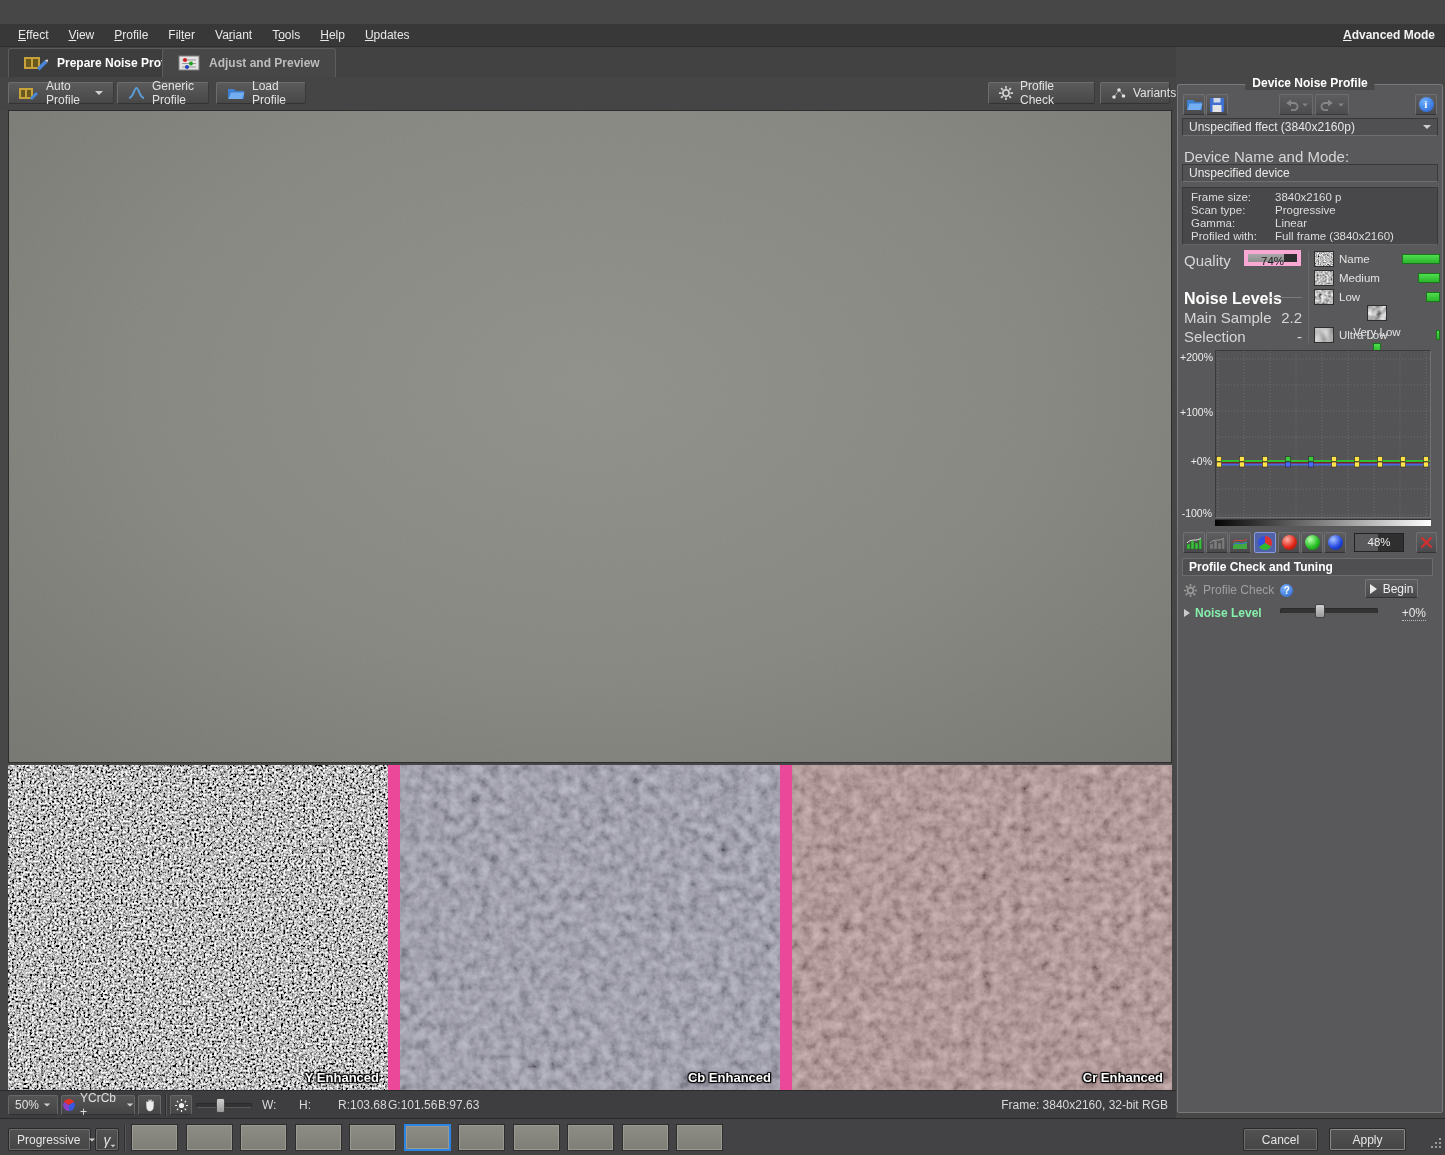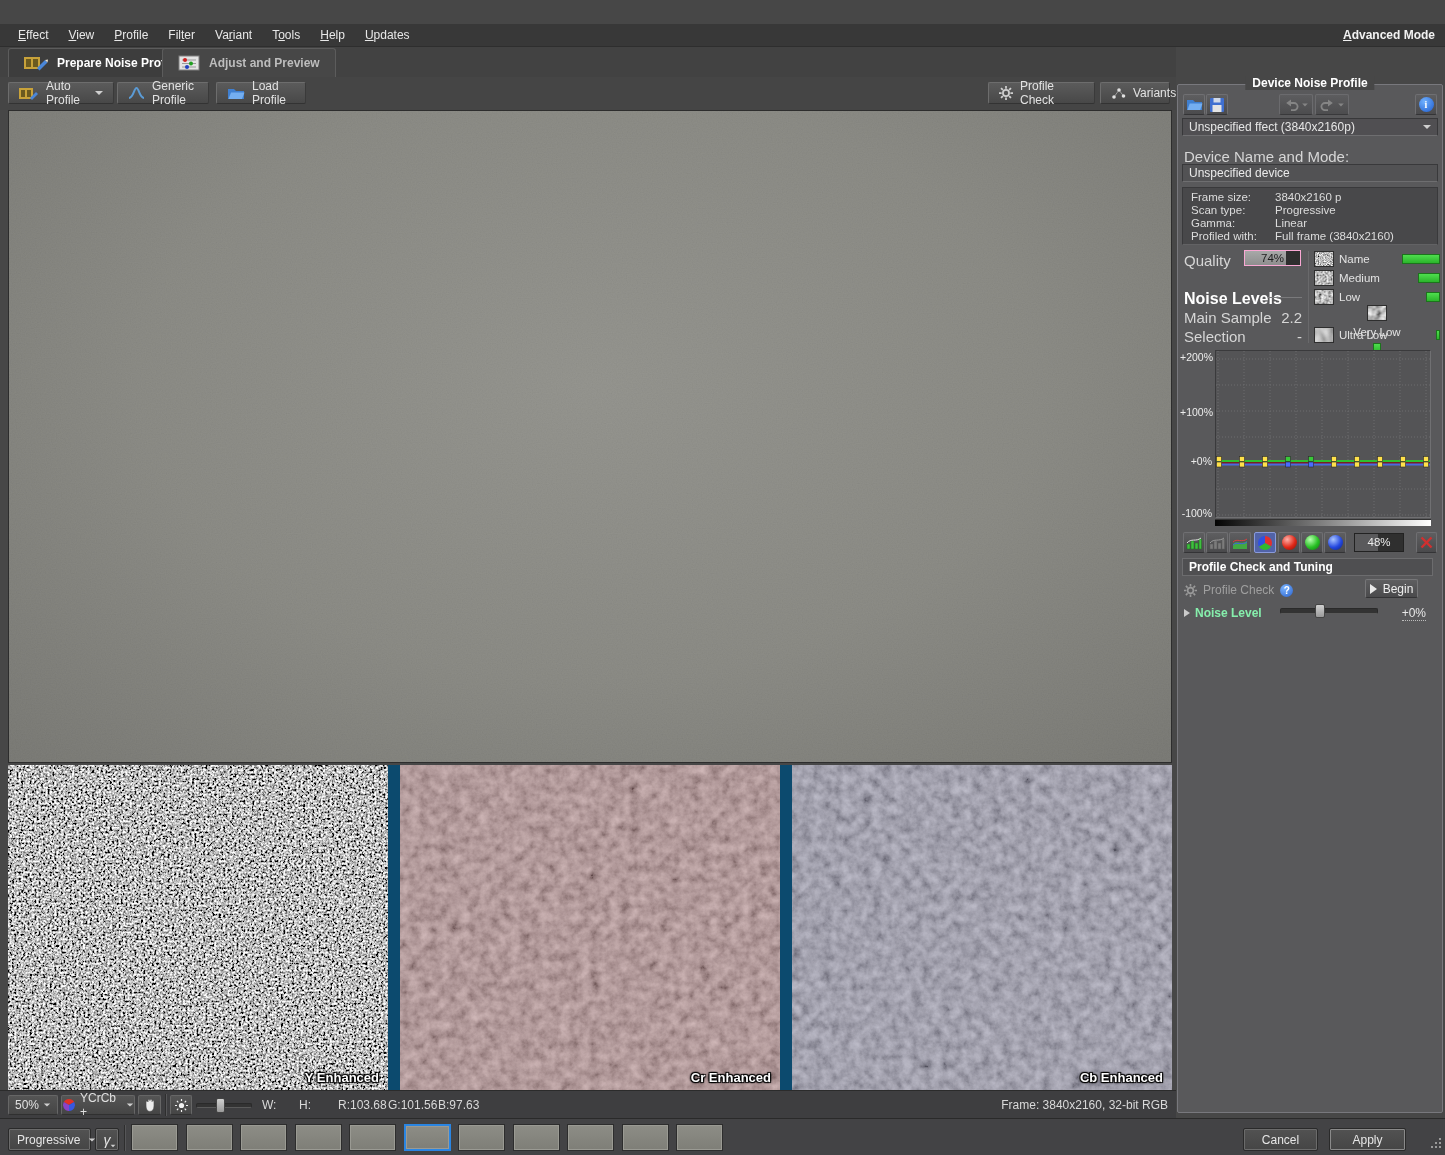--- a/index.html
+++ b/index.html
@@ -36,21 +36,21 @@
     border-bottom-color:#333;border-right-color:#3a3a3a;border-radius:2px;color:#e2e2e2;}
   .tbtn .caret{margin-left:4px;}
   .caret{width:0;height:0;border-left:4px solid transparent;border-right:4px solid transparent;
     border-top:4px solid #cfcfcf;display:inline-block;}
 
   
   .viewport{position:absolute;left:8px;top:110px;width:1164px;height:653px;
     background:radial-gradient(ellipse at 50% 42%, #90908a 0%, #87878096 55%, #757570 100%),#858580;
     border:1px solid #2d2d2d;}
   .viewport svg{position:absolute;left:0;top:0;width:100%;height:100%;}
-  .panels{position:absolute;left:8px;top:765px;width:1164px;height:325px;display:flex;gap:12px;background:#0c4a6e;}
+  .panels{position:absolute;left:8px;top:765px;width:1164px;height:325px;display:flex;gap:12px;background:#ec4899;}
   .noise-panel{position:relative;flex:1;overflow:hidden;background:#555;}
   .noise-panel svg{position:absolute;left:0;top:0;width:100%;height:100%;}
   .panel-label{position:absolute;right:9px;bottom:5px;color:#fff;font-size:13px;font-weight:bold;
     text-shadow:-1px -1px 1px #000,1px -1px 1px #000,-1px 1px 1px #000,1px 1px 1px #000,0 0 3px #000;}
 
   
   .statusbar{position:absolute;left:0;top:1090px;width:1176px;height:28px;background:#3e3e40;
     border-top:1px solid #2b2b2b;color:#d9d9d9;}
   .sbtn{position:absolute;top:4px;height:20px;display:flex;align-items:center;justify-content:center;gap:4px;
     background:linear-gradient(#555,#454545);border:1px solid #666;border-bottom-color:#303030;border-radius:2px;color:#e0e0e0;}
@@ -82,21 +82,21 @@
     border:1px solid #38383a;border-bottom-color:#6e6e70;display:flex;align-items:center;
     padding:0 6px;color:#e6e6e6;font-size:12px;}
   .devselect .caret{margin-left:auto;}
   .plabel{position:absolute;color:#d6d6d6;font-size:15px;}
   .namefield{position:absolute;left:4px;top:79px;width:256px;height:18px;background:#525254;
     border:1px solid #39393b;border-bottom-color:#6e6e70;display:flex;align-items:center;padding:0 6px;color:#eaeaea;}
   .infobox{position:absolute;left:4px;top:102px;width:256px;height:58px;background:#48484a;
     border:1px solid #39393b;border-bottom-color:#626264;padding:3px 8px;font-size:11.5px;color:#dcdcdc;}
   .inforow{display:flex;line-height:13px;}
   .inforow .ilabel{width:84px;}
-  .qbar{position:absolute;left:66px;top:165px;width:57px;height:16px;background:#2e2e2e;border:1px solid #f9a8d4;}
+  .qbar{position:absolute;left:66px;top:165px;width:57px;height:16px;background:#2e2e2e;border:4px solid #f9a8d4;}
   .qfill{position:absolute;left:0;top:0;bottom:0;background:linear-gradient(#a8a8a8,#8e8e8e);}
   .qtext{position:absolute;left:0;right:0;top:1px;text-align:center;color:#1d1d1d;font-size:11.5px;}
   .freqrow{position:absolute;left:136px;width:126px;height:18px;display:flex;align-items:center;gap:5px;}
   .freqthumb{width:20px;height:16px;border:1px solid #2e2e2e;background:#9a9a9a;overflow:hidden;flex:none;}
   .freqthumb svg{display:block;}
   .freqlabel{color:#e2e2e2;font-size:11.5px;flex:1;}
   .freqbar{height:10px;background:linear-gradient(#4ede4e,#2bb52b);border:1px solid #1c741c;flex:none;}
   .nl-hdr{position:absolute;left:6px;top:205px;font-weight:bold;color:#fff;font-size:16px;}
   .nl-line{position:absolute;top:212px;height:1px;background:#7a7a7c;}
   .panel-sep{position:absolute;left:130px;top:166px;width:1px;height:92px;background:#69696b;}
@@ -342,31 +342,31 @@
 
   <div class="panels">
     <div class="noise-panel">
       <svg preserveAspectRatio="none">
           <rect width="100%" height="100%" filter="url(#fY)"></rect>
         </svg>
       <span class="panel-label">Y Enhanced</span>
     </div>
     <div class="noise-panel">
       <svg preserveAspectRatio="none">
+          <rect width="100%" height="100%" fill="#908ea4"></rect>
+          <rect width="100%" height="100%" filter="url(#fM2)" opacity="0.42"></rect>
+        </svg>
+      <span class="panel-label">Cb Enhanced</span>
+    </div>
+    <div class="noise-panel">
+      <svg preserveAspectRatio="none">
           <rect width="100%" height="100%" fill="#ab8182"></rect>
           <rect width="100%" height="100%" filter="url(#fM)" opacity="0.42"></rect>
         </svg>
       <span class="panel-label">Cr Enhanced</span>
-    </div>
-    <div class="noise-panel">
-      <svg preserveAspectRatio="none">
-          <rect width="100%" height="100%" fill="#908ea4"></rect>
-          <rect width="100%" height="100%" filter="url(#fM2)" opacity="0.42"></rect>
-        </svg>
-      <span class="panel-label">Cb Enhanced</span>
     </div>
   </div>
 
   <div class="statusbar">
     <div class="sbtn" style="left:8px;width:50px">
       <span>50%</span>
       <span class="caret" style="transform:scale(.8)"></span>
     </div>
     <div class="sbtn" style="left:61px;width:74px">
       <span class="icon">

